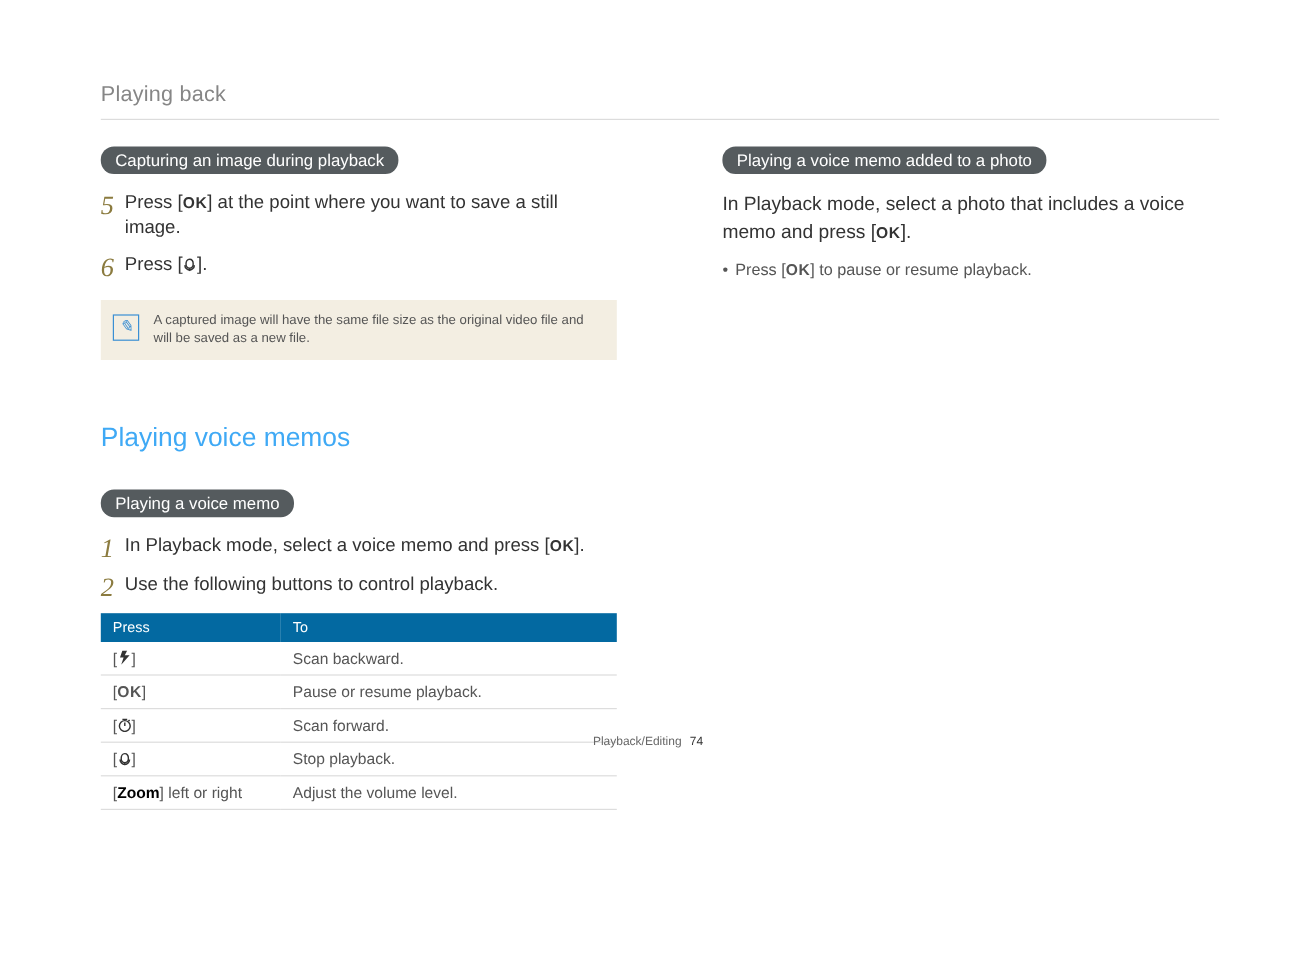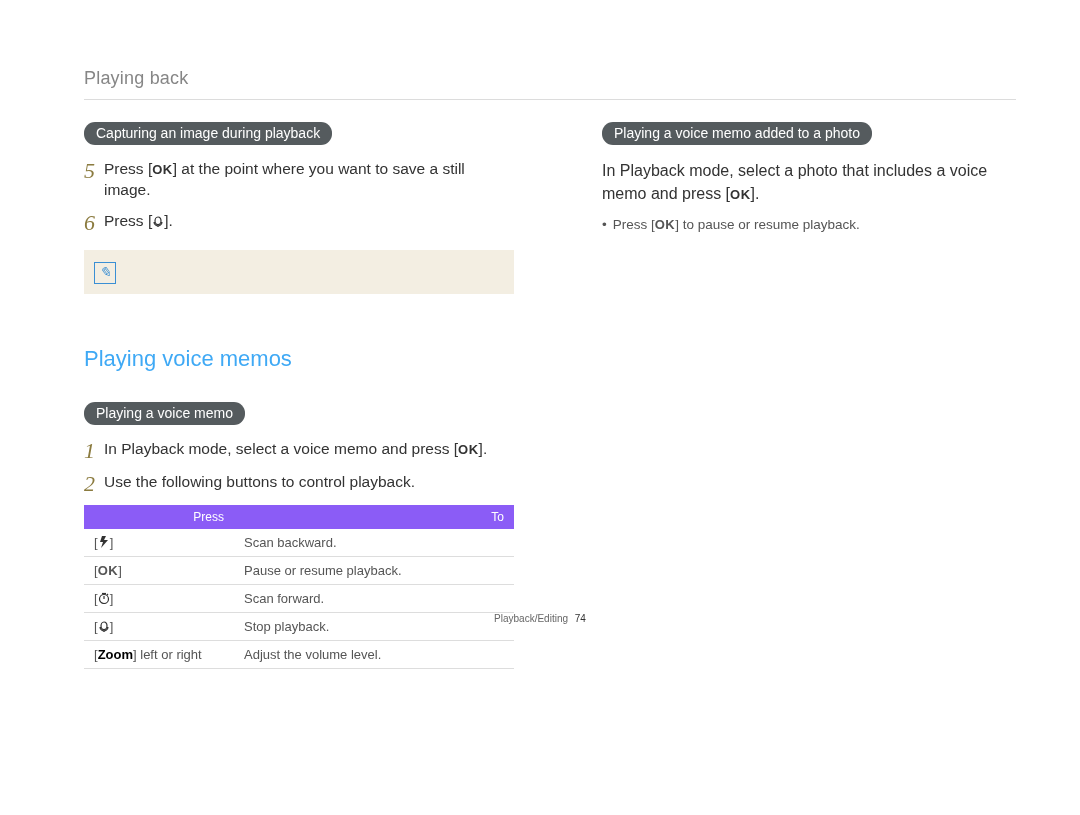--- a/index.html
+++ b/index.html
@@ -114,24 +114,24 @@
     margin-top: 52px;
     margin-bottom: 30px;
   }
   .control-table {
     width: 430px;
     border-collapse: collapse;
     font-size: 13px;
     margin-top: 10px;
   }
   .control-table th {
-    background: #8b5cf6;
+    background: #0369a1;
     color: #fff;
     font-weight: normal;
-    text-align: right;
+    text-align: left;
     padding: 5px 10px;
     font-size: 12px;
   }
   .control-table td {
     padding: 6px 10px;
     border-bottom: 1px solid #ddd;
     color: #555;
   }
   .control-table td:first-child {
     width: 130px;
@@ -205,20 +205,21 @@
         <div class="step-num">6</div>
         <div class="step-body">
           <span>Press [</span><svg class="btn-icon" viewBox="0 0 12 12">
               <use href="#macro-icon-g"></use>
             </svg><span>].</span>
         </div>
       </div>
 
       <div class="note-box">
         <div class="note-icon">✎</div>
+        <div class="note-text">A captured image will have the same file size as the original video file and will be saved as a new file.</div>
       </div>
 
       <div class="section-heading">Playing voice memos</div>
 
       <div class="pill">Playing a voice memo</div>
 
       <div class="step">
         <div class="step-num">1</div>
         <div class="step-body">
           <span>In Playback mode, select a voice memo and press [</span><span class="ok-label">OK</span><span>].</span>

